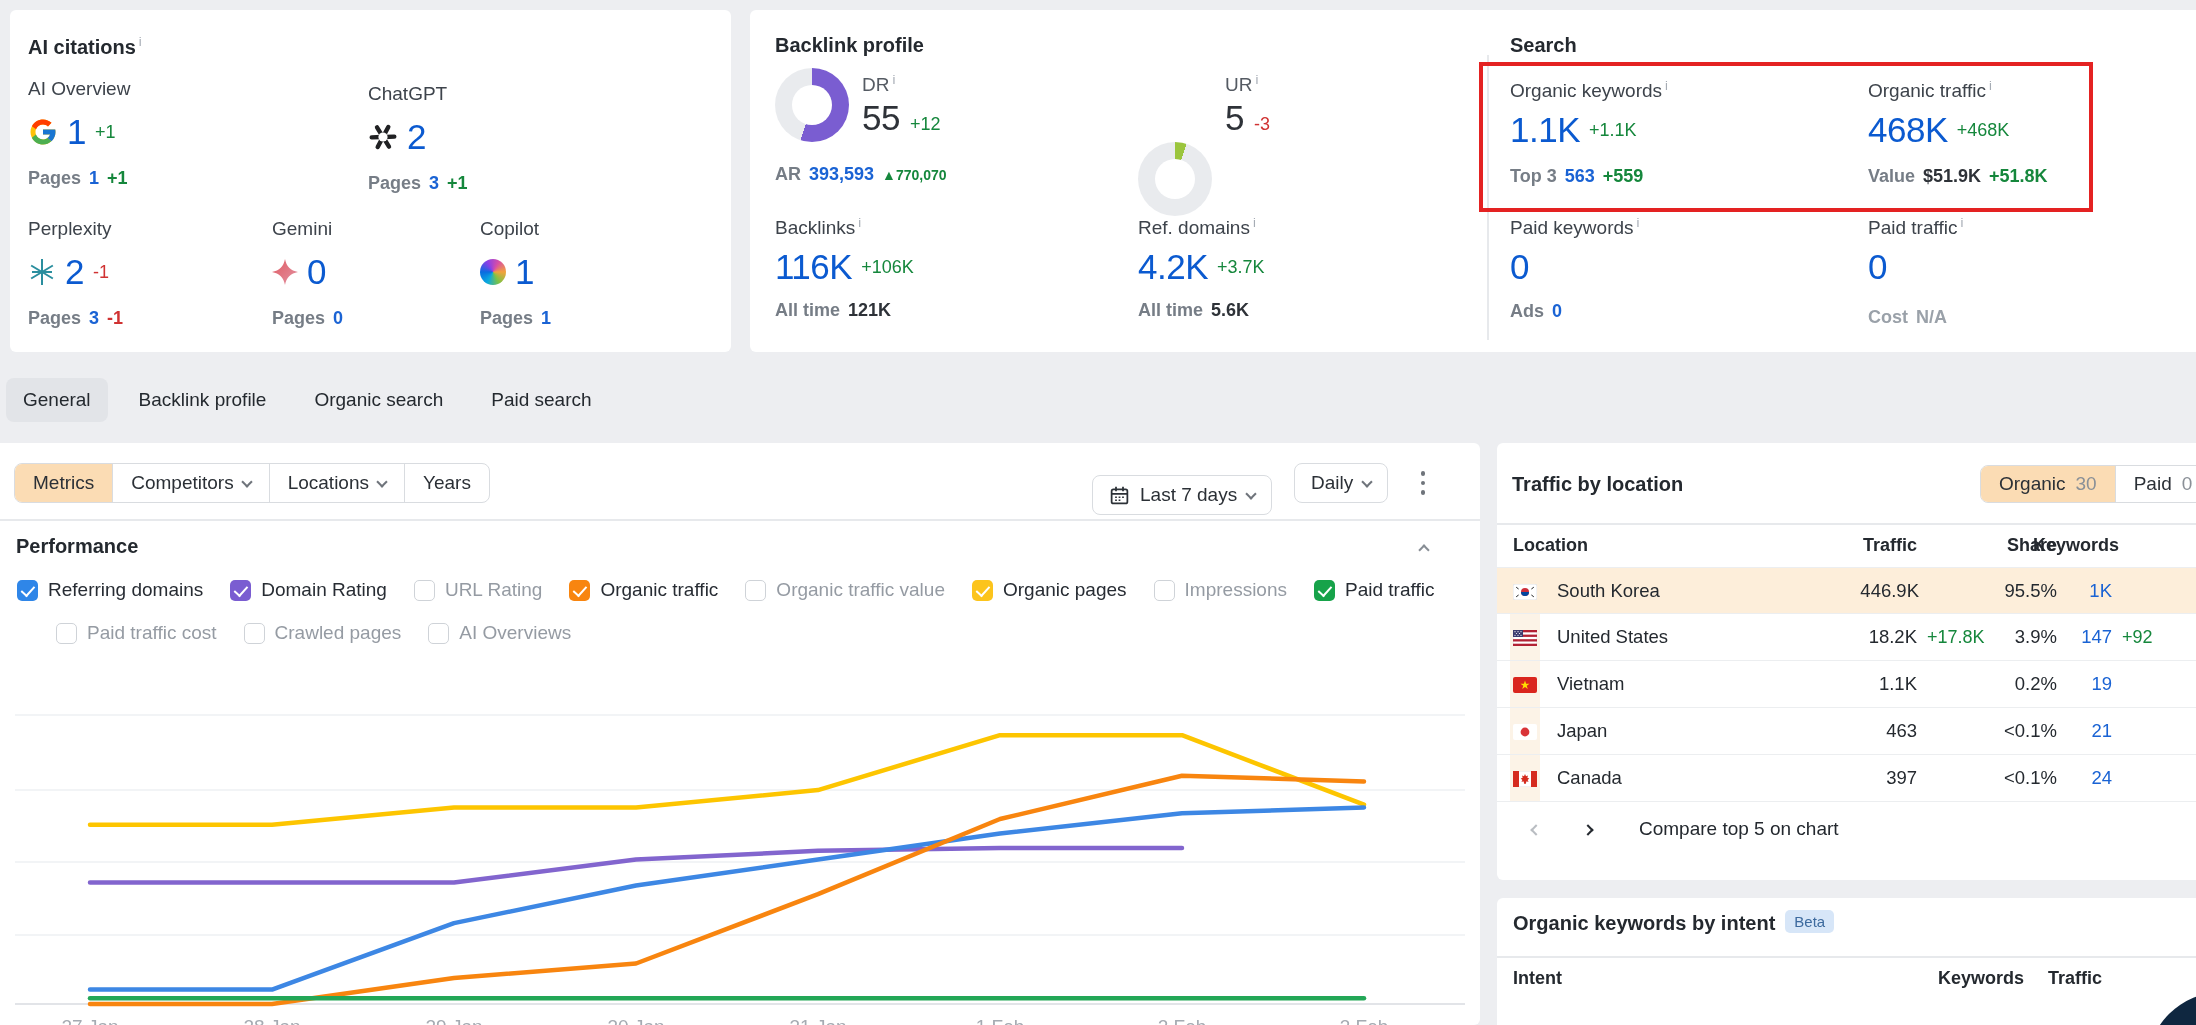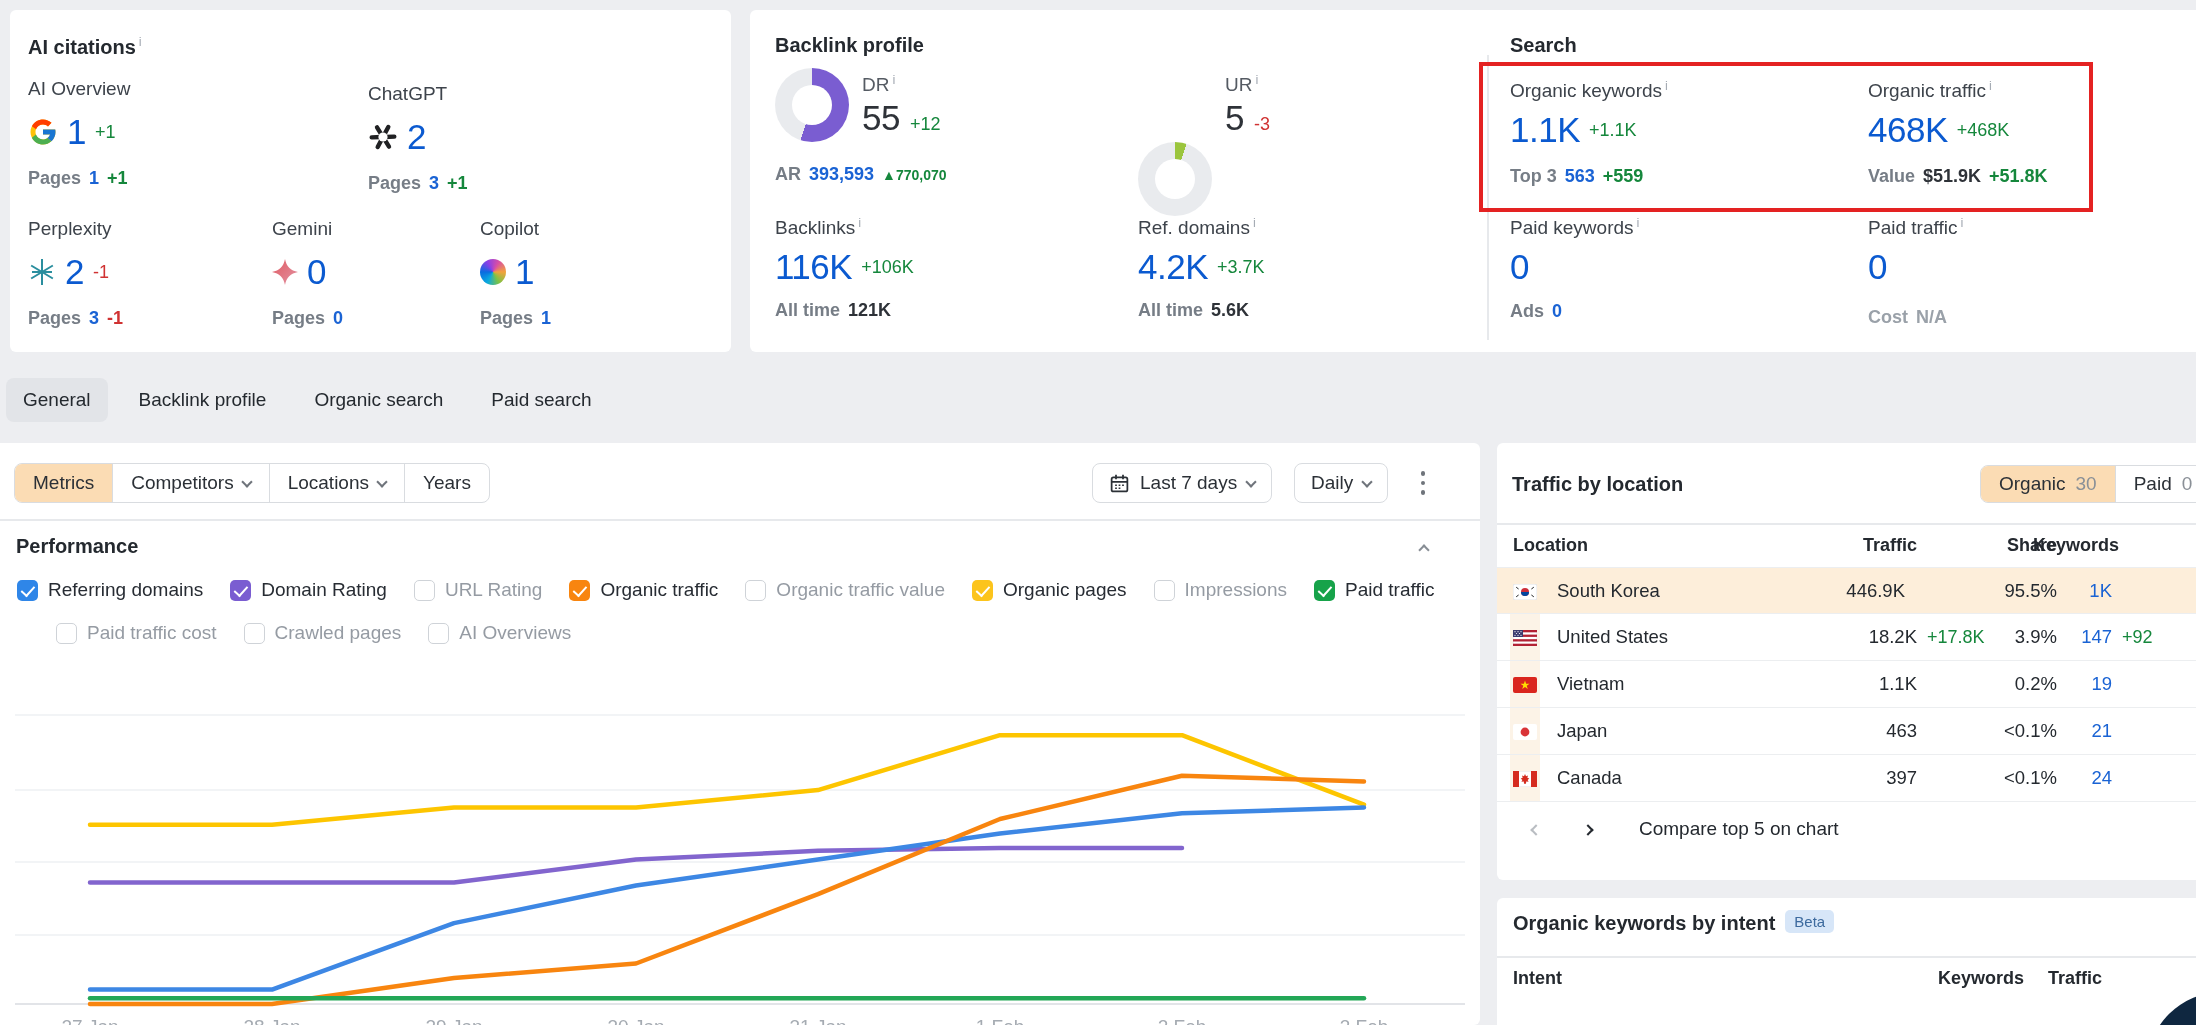--- a/index.html
+++ b/index.html
@@ -313,21 +313,21 @@
       </div>
     <div class="seg">
         <span>Locations</span>
         <span class="chev down" style="color:#6f747b;"></span>
       </div>
     <div class="seg">
         <span>Years</span>
       </div>
   </div>
 
-  <div class="btn abs" style="left:1092px; top:20px;justify-content:flex-end;">
+  <div class="btn abs" style="left:1092px; top:32px;justify-content:flex-end;">
     <span style="display:inline-flex;">
       <svg width="21" height="21" viewBox="0 0 24 24" fill="none" stroke="#2b3036" stroke-width="2">
           <rect x="3" y="5" width="18" height="16" rx="2"></rect>
           <path d="M8 2v5 M16 2v5 M3 10h18"></path>
           <path d="M7 14h2M11 14h2M15 14h2M7 17.5h2M11 17.5h2" stroke-width="1.6"></path>
         </svg>
     </span>
     <span>Last 7 days</span>
     <span class="chev down" style="color:#6f747b;"></span>
   </div>
@@ -447,21 +447,21 @@
   <div class="t-row hl" style="border-top:1px solid #eceef0;">
     <span class="flag"><svg width="24" height="16" viewBox="0 0 24 16">
           <rect width="24" height="16" rx="2" fill="#fff" stroke="#e1e3e6"></rect>
           <circle cx="12" cy="8" r="4" fill="#cd2e3a"></circle>
           <path d="M8 8 a4 4 0 0 0 8 0 Z" fill="#0047a0"></path>
           <g stroke="#222" stroke-width="1">
             <path d="M3.2 3.2l2.4 1.8M20.8 3.2l-2.4 1.8M3.2 12.8l2.4-1.8M20.8 12.8l-2.4-1.8"></path>
           </g>
         </svg></span>
     <span class="cell" style="left:60px;">South Korea</span>
-    <span class="cell" style="right:308px;">446.9K</span>
+    <span class="cell" style="right:294px;">446.9K</span>
     <span class="cell" style="right:156px;">95.5%</span>
     <span class="cell link" style="right:101px;">1K</span>
   </div>
 
   <div class="t-row">
     <span class="strip"></span>
     <span class="flag"><svg width="24" height="16" viewBox="0 0 24 16">
           <rect width="24" height="16" rx="2" fill="#fff" stroke="#e1e3e6"></rect>
           <g fill="#b22234">
             <rect y="0" width="24" height="2.3"></rect>

